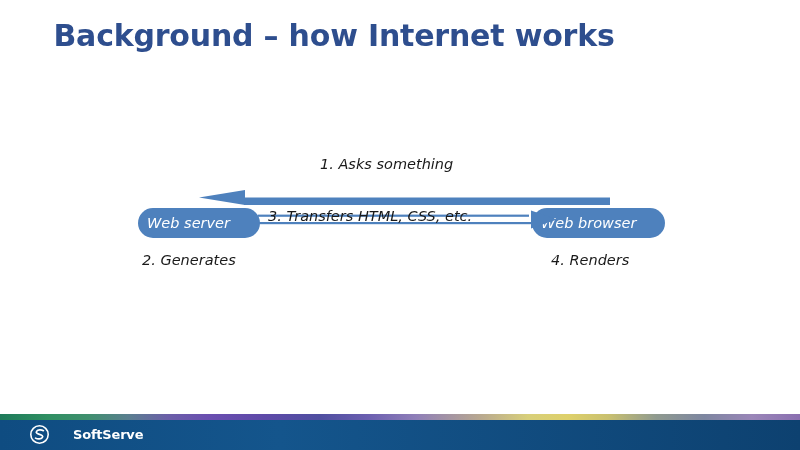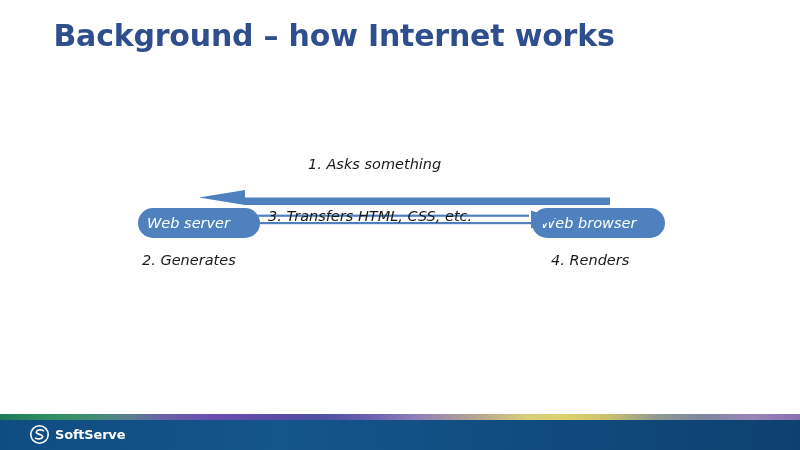--- a/index.html
+++ b/index.html
@@ -84,21 +84,21 @@
   }
 
   .step-label {
     position: absolute;
     font-family: "DejaVu Sans", sans-serif;
     font-style: italic;
     font-size: 14.5px;
     color: #1a1a1a;
     white-space: nowrap;
   }
-  .label-1 { left: 308px; top: 156px; text-align: right; }
+  .label-1 { left: 320px; top: 156px; text-align: right; }
   .label-3 { left: 268px; top: 200px; margin-top: 8px; }
   .label-2 { left: 142px; top: 252px; font-style: italic; }
   .label-4 { left: 551px; top: 252px; }
 
   
   .footer-strip {
     position: absolute;
     left: 0;
     top: 414px;
     width: 800px;
@@ -130,21 +130,21 @@
     width: 800px;
     height: 30px;
     background: linear-gradient(to right, #0f4c81 0%, #14558c 35%, #0d4170 100%);
   }
   .footer-logo {
     position: absolute;
     left: 30px;
     top: 425px;
     display: flex;
     align-items: center;
-    gap: 6px;
+    gap: 24px;
   }
   .logo-mark {
     width: 19px;
     height: 19px;
     display: block;
   }
   .logo-text {
     color: #ffffff;
     font-family: "DejaVu Sans", sans-serif;
     font-size: 13px;

